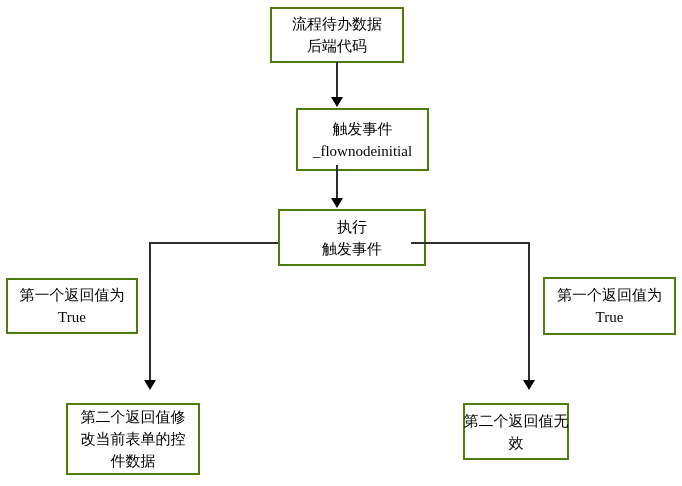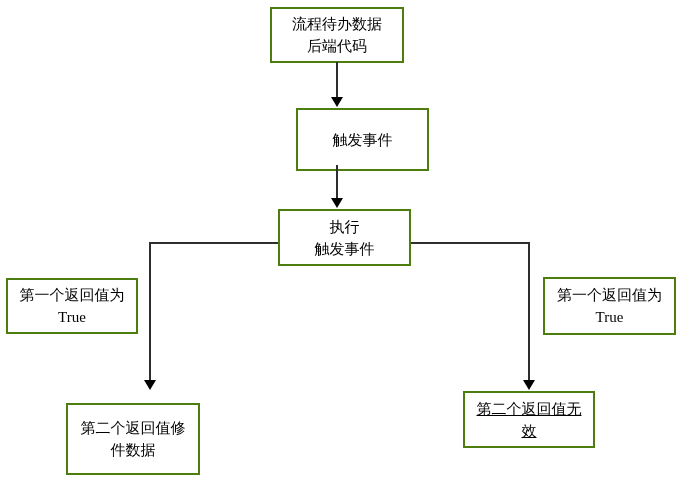--- a/index.html
+++ b/index.html
@@ -57,26 +57,27 @@
   <div class="node" style="left:270px; top:7px; width:134px; height:56px;">
     <div class="tl">流程待办数据</div>
     <div class="tl">后端代码</div>
   </div>
 
   <div class="vline" style="left:336px; top:62px; height:38px;"></div>
   <div class="arrowhead" style="left:331px; top:97px;"></div>
 
   <div class="node" style="left:272px; top:108px; width:133px; height:63px;margin-left:24px;">
     <div class="tl">触发事件</div>
+    <div class="tl">_flownodeinitial</div>
   </div>
 
   <div class="vline" style="left:336px; top:165px; height:36px;"></div>
   <div class="arrowhead" style="left:331px; top:198px;"></div>
 
-  <div class="node" style="left:278px; top:209px; width:133px; height:57px;">
+  <div class="node" style="left:278px; top:209px; width:148px; height:57px;">
     <div class="tl">执行</div>
     <div class="tl">触发事件</div>
   </div>
 
   <div class="hline" style="left:150px; top:242px; width:128px;"></div>
   <div class="vline" style="left:149px; top:242px; height:140px;"></div>
   <div class="arrowhead" style="left:144px; top:380px;"></div>
 
   <div class="hline" style="left:411px; top:242px; width:118px;"></div>
   <div class="vline" style="left:528px; top:242px; height:140px;"></div>
@@ -87,21 +88,22 @@
     <div class="tl">True</div>
   </div>
 
   <div class="node" style="left:543px; top:277px; width:133px; height:58px;">
     <div class="tl">第一个返回值为</div>
     <div class="tl">True</div>
   </div>
 
   <div class="node" style="left:66px; top:403px; width:134px; height:72px;">
     <div class="tl">第二个返回值修</div>
+    <div class="tl">改当前表单的控</div>
     <div class="tl">件数据</div>
   </div>
 
-  <div class="node" style="left:463px; top:391px; width:132px; height:57px;text-decoration:underline;">
+  <div class="node" style="left:463px; top:403px; width:106px; height:57px;">
     <div class="tl">第二个返回值无</div>
     <div class="tl">效</div>
   </div>
 
 </div>
 
 </body></html>

